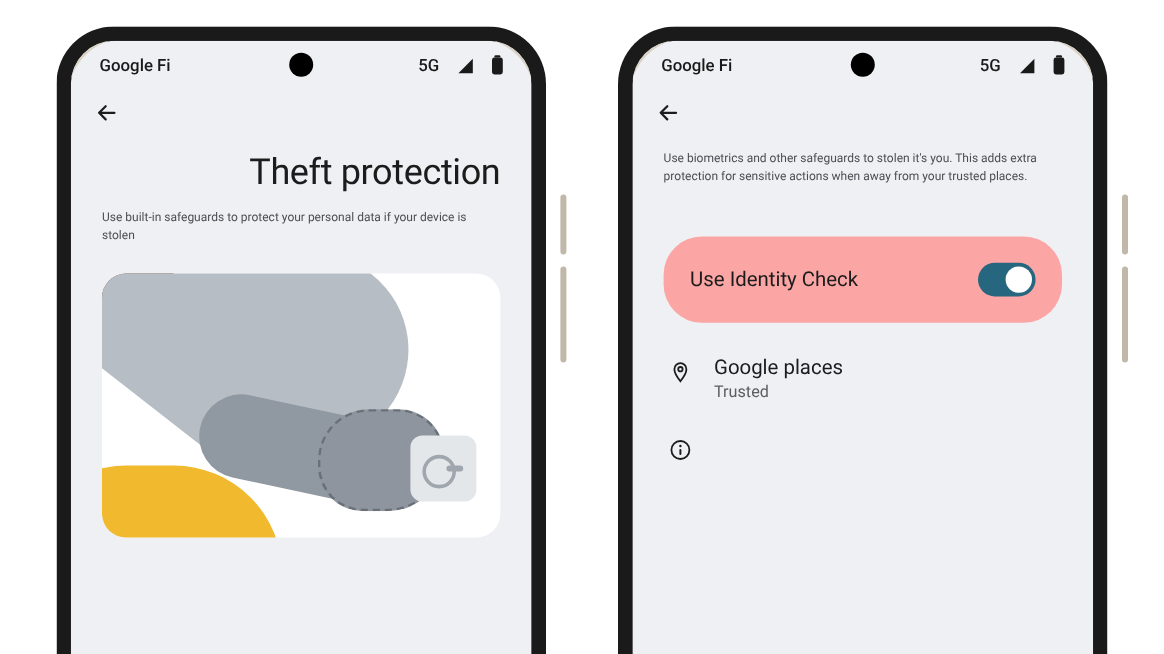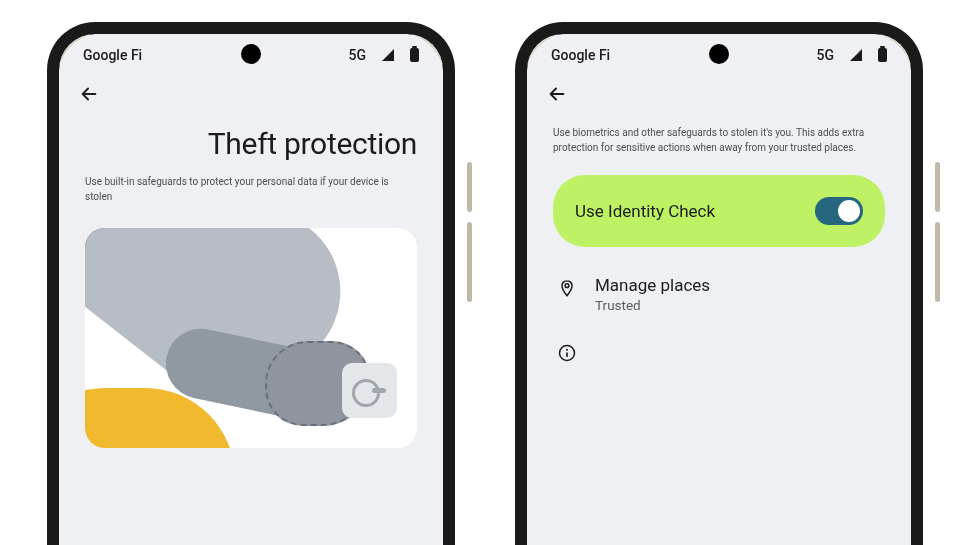--- a/index.html
+++ b/index.html
@@ -118,22 +118,22 @@
     }
     .illustration-card {
       margin-top: 24px;
       background: #fff;
       border-radius: 20px;
       height: 220px;
       position: relative;
       overflow: hidden;
     }
     .toggle-card {
-      margin-top: 20px;
-      background: #bef264;
+      margin-top: 42px;
+      background: #fca5a5;
       border-radius: 32px;
       padding: 22px 22px;
       display: flex;
       justify-content: space-between;
       align-items: center;
     }
     .toggle-label {
       font-size: 17px;
       color: #1c1c1c;
       font-weight: 400;
@@ -315,21 +315,21 @@
           </div>
         </div>
         <div class="list-item">
           <div class="list-icon">
             <svg viewBox="0 0 24 24" width="20" height="20">
                 <path fill="none" stroke="#1c1c1c" stroke-width="1.8" d="M12 2C8.7 2 6 4.7 6 8c0 4.5 6 12 6 12s6-7.5 6-12c0-3.3-2.7-6-6-6z"></path>
                 <circle cx="12" cy="8" r="2.2" fill="none" stroke="#1c1c1c" stroke-width="1.8"></circle>
               </svg>
           </div>
           <div class="list-text">
-            <div class="list-title">Manage places</div>
+            <div class="list-title">Google places</div>
             <div class="list-sub">Trusted</div>
           </div>
         </div>
         <div class="info-row">
           <div class="list-icon">
             <svg viewBox="0 0 24 24" width="20" height="20">
                 <circle cx="12" cy="12" r="9" fill="none" stroke="#1c1c1c" stroke-width="1.8"></circle>
                 <circle cx="12" cy="8" r="1.2" fill="#1c1c1c"></circle>
                 <rect x="11" y="11" width="2" height="6" rx="1" fill="#1c1c1c"></rect>
               </svg>

